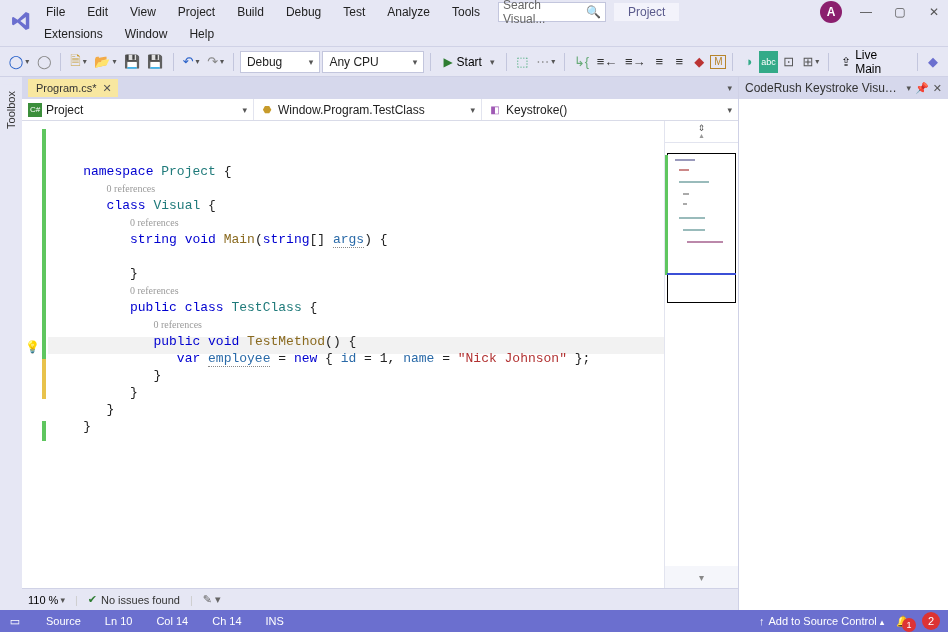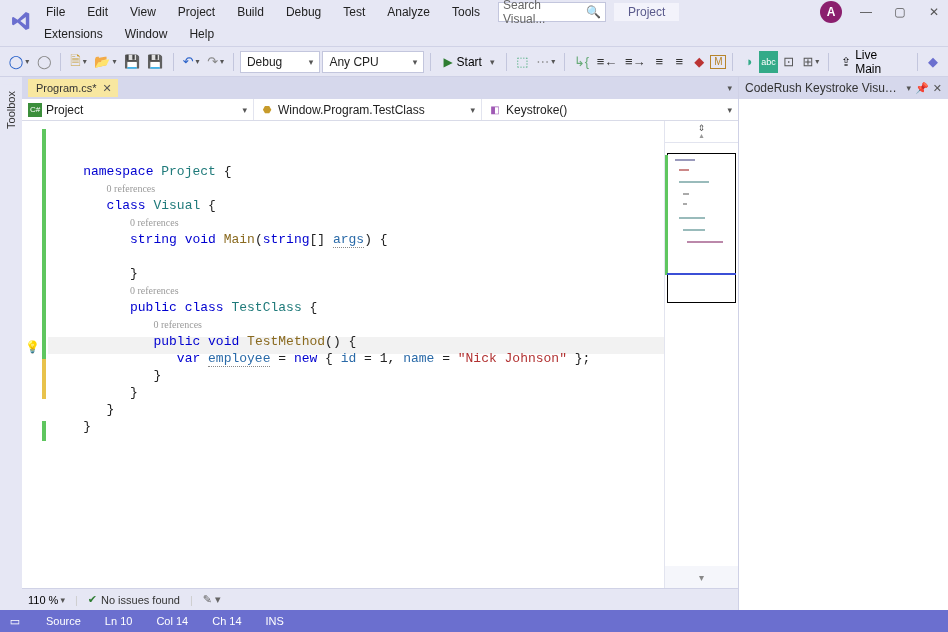--- a/index.html
+++ b/index.html
@@ -307,13 +307,21 @@
 
 <div class="statusbar">
   <div class="sb-left">
     <span class="sb-icon">▭</span>
     <span>Source</span>
     <span>Ln 10</span>
     <span>Col 14</span>
     <span>Ch 14</span>
     <span>INS</span>
   </div>
+  <div class="sb-right">
+    <span><span style="margin-right:4px">↑</span><span>Add to Source Control</span> <span style="font-size:9px">▴</span></span>
+    <span style="position:relative;display:inline-flex;align-items:center">
+        <span>🔔</span>
+        <span class="badge" style="position:absolute;right:-6px;bottom:-4px">1</span>
+      </span>
+    <span class="badge" style="width:18px;height:18px;border-radius:9px;font-size:11px">2</span>
+  </div>
 </div>
 
 </body></html>

